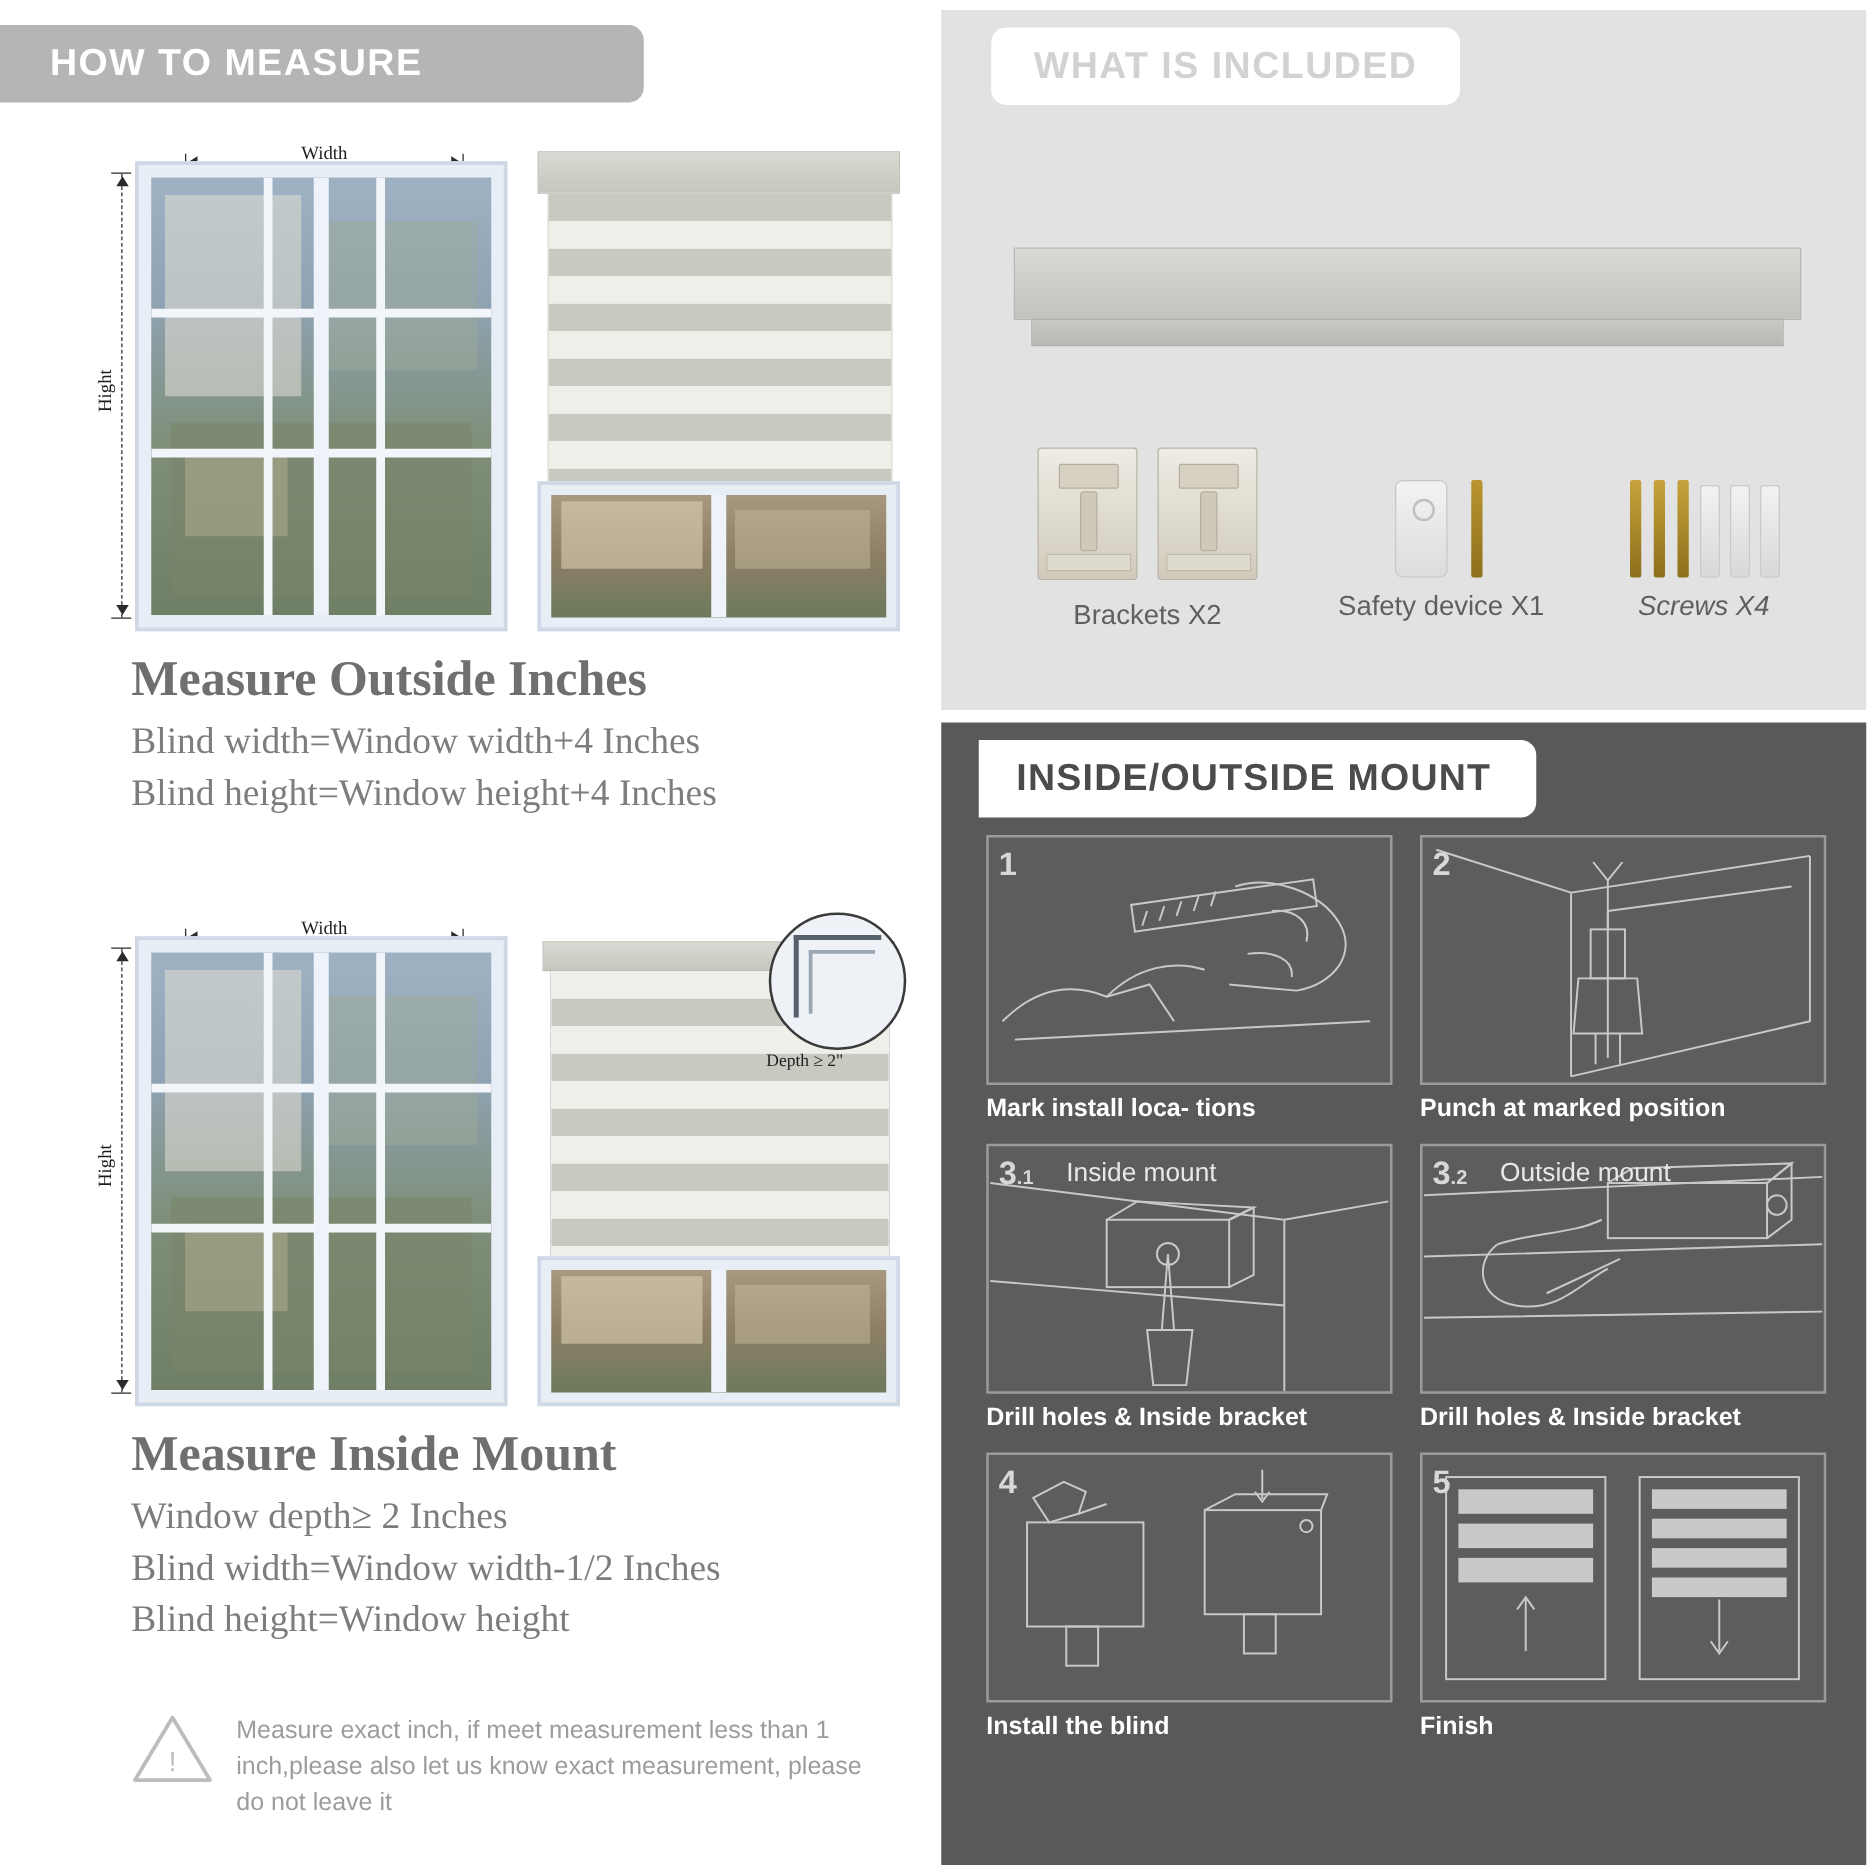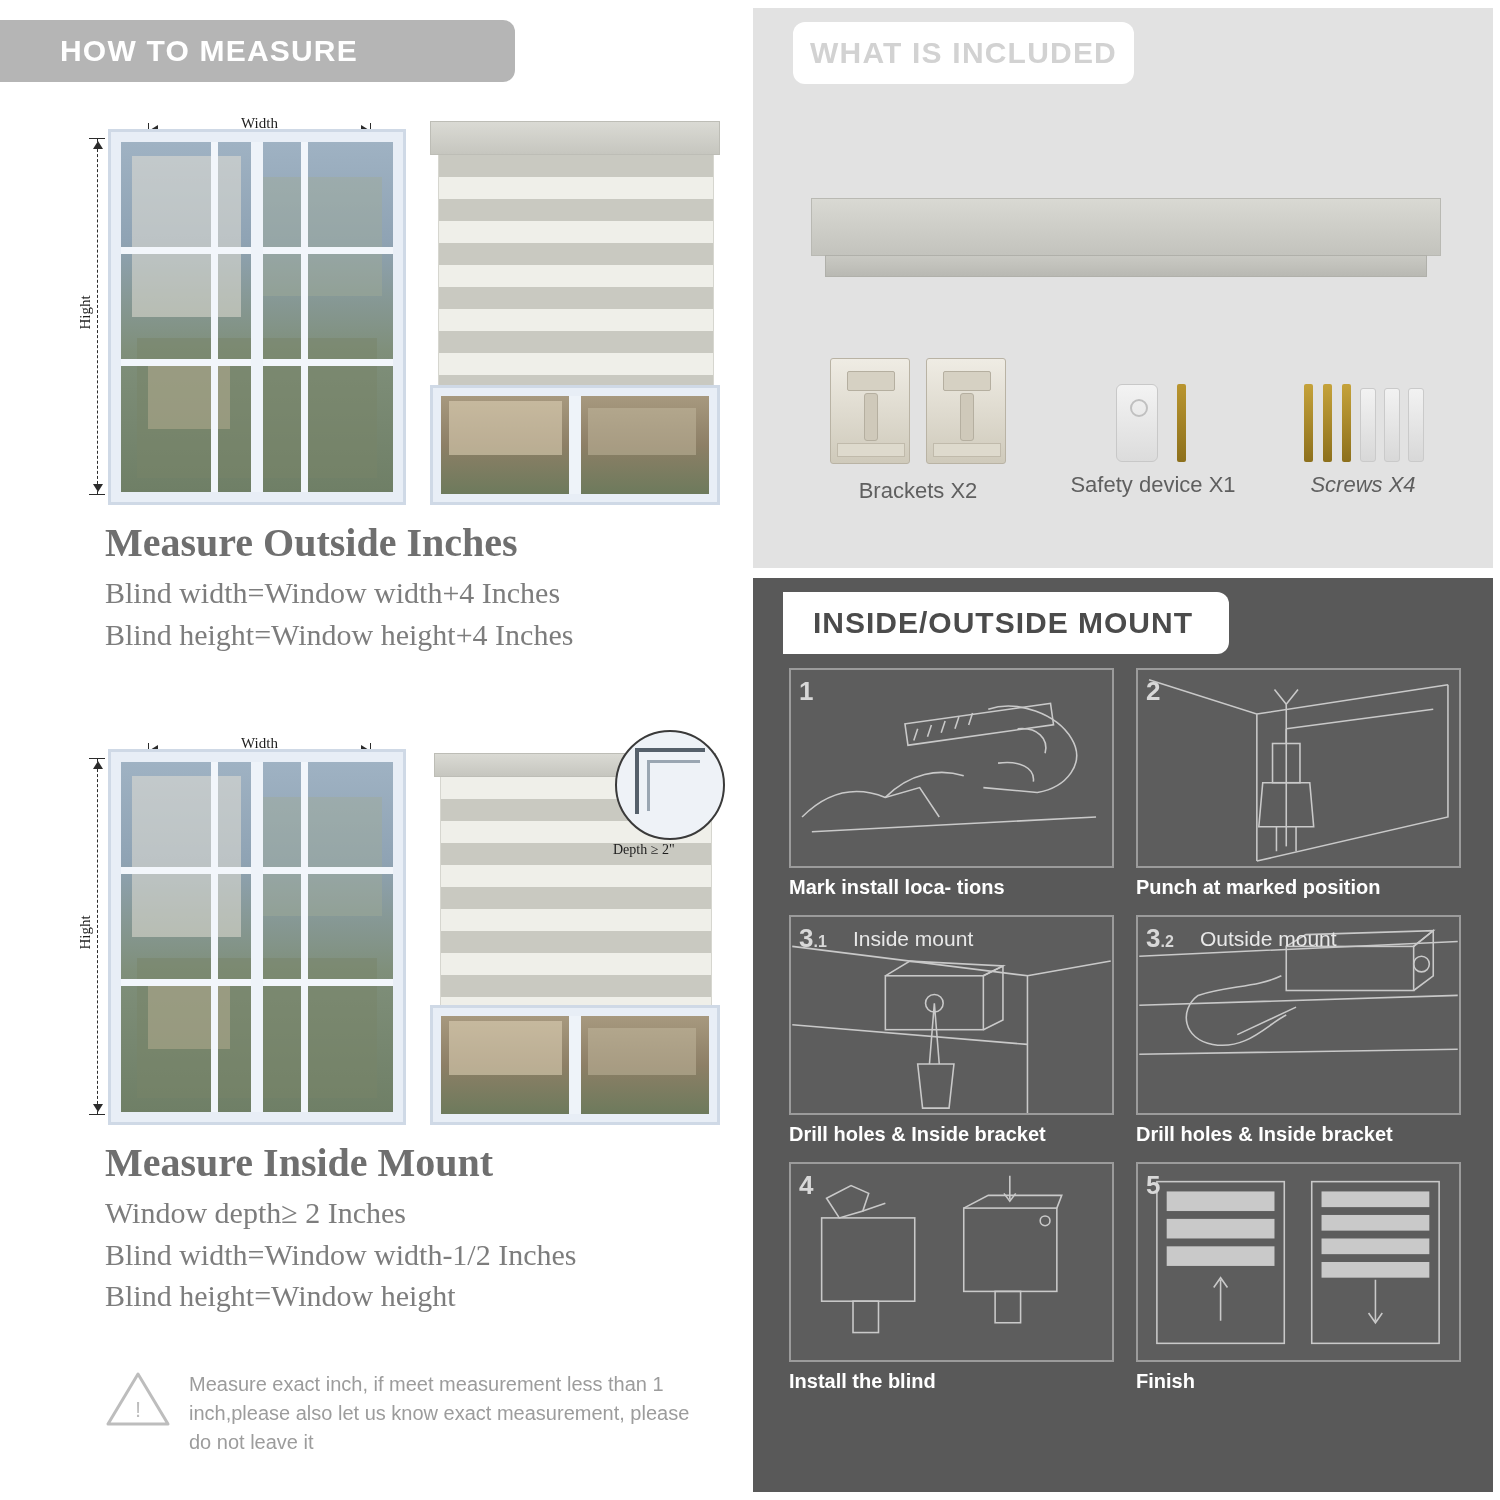--- a/index.html
+++ b/index.html
@@ -13,21 +13,21 @@
   .page{position:relative;width:1500px;height:1500px;}
 
   
   .left{position:absolute;left:0;top:0;width:745px;height:1500px;background:#fff;}
 
   .hdr-pill{
     display:flex;align-items:center;
     height:62px;border-radius:0 12px 12px 0;
     background:#b5b5b5;color:#ffffff;
     font-size:30px;font-weight:bold;letter-spacing:1.2px;
-    padding-left:60px;box-sizing:border-box;
+    padding-left:40px;box-sizing:border-box;
   }
   .hdr-pill.left-pill{position:absolute;left:0;top:20px;width:515px;}
 
   
   .measblock{position:absolute;left:0;width:745px;font-family:Liberation Serif, serif;}
   .measblock.b1{top:105px;}
   .measblock.b2{top:725px;}
 
   .diag{position:relative;width:700px;height:400px;margin-left:30px;}
 
@@ -89,21 +89,21 @@
   .warn-tri{width:66px;height:58px;position:relative;flex:0 0 auto;}
   .warn-tri svg{display:block;}
   .note p{margin:0;font-size:20px;color:#9c9c9c;line-height:1.45;}
 
   
   .right{position:absolute;left:745px;top:0;width:755px;height:1500px;}
 
   .panel-included{position:absolute;left:8px;top:8px;width:740px;height:560px;background:#e2e2e2;}
   .pill-white{
     position:absolute;left:40px;top:14px;height:62px;border-radius:12px;background:#ffffff;
-    display:flex;align-items:center;padding:0 17px;box-sizing:border-box;
+    display:flex;align-items:center;padding:0 34px;box-sizing:border-box;
     font-size:30px;font-weight:bold;letter-spacing:1.2px;color:#d2d2d2;
   }
   .included-title{position:absolute;left:0;right:0;top:130px;text-align:center;font-size:28px;color:#6f6f6f;}
 
   .railbig{position:absolute;left:58px;top:190px;width:630px;height:80px;}
   .railbig .top{position:absolute;left:0;top:0;width:630px;height:58px;background:linear-gradient(180deg,#d9d9d3 0%,#cfcfc9 45%,#c3c3bd 100%);border:1px solid #b9b9b3;box-sizing:border-box;}
   .railbig .lip{position:absolute;left:14px;top:57px;width:602px;height:22px;background:linear-gradient(180deg,#c9c9c3,#b9b9b3);border:1px solid #b0b0aa;box-sizing:border-box;}
 
   .parts{position:absolute;left:40px;top:350px;width:660px;height:170px;}
   .part{position:absolute;text-align:center;}

